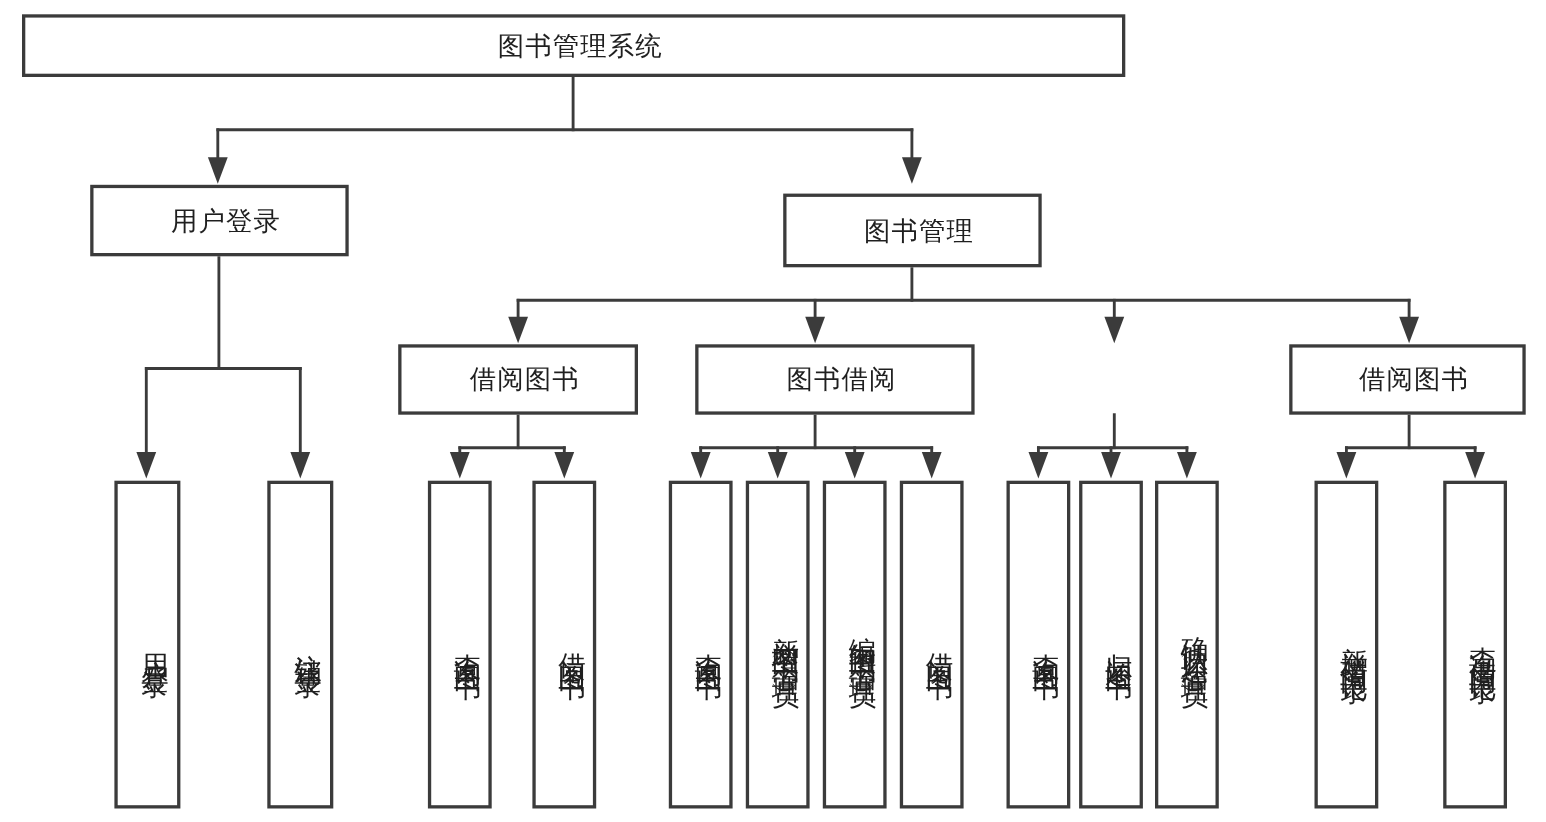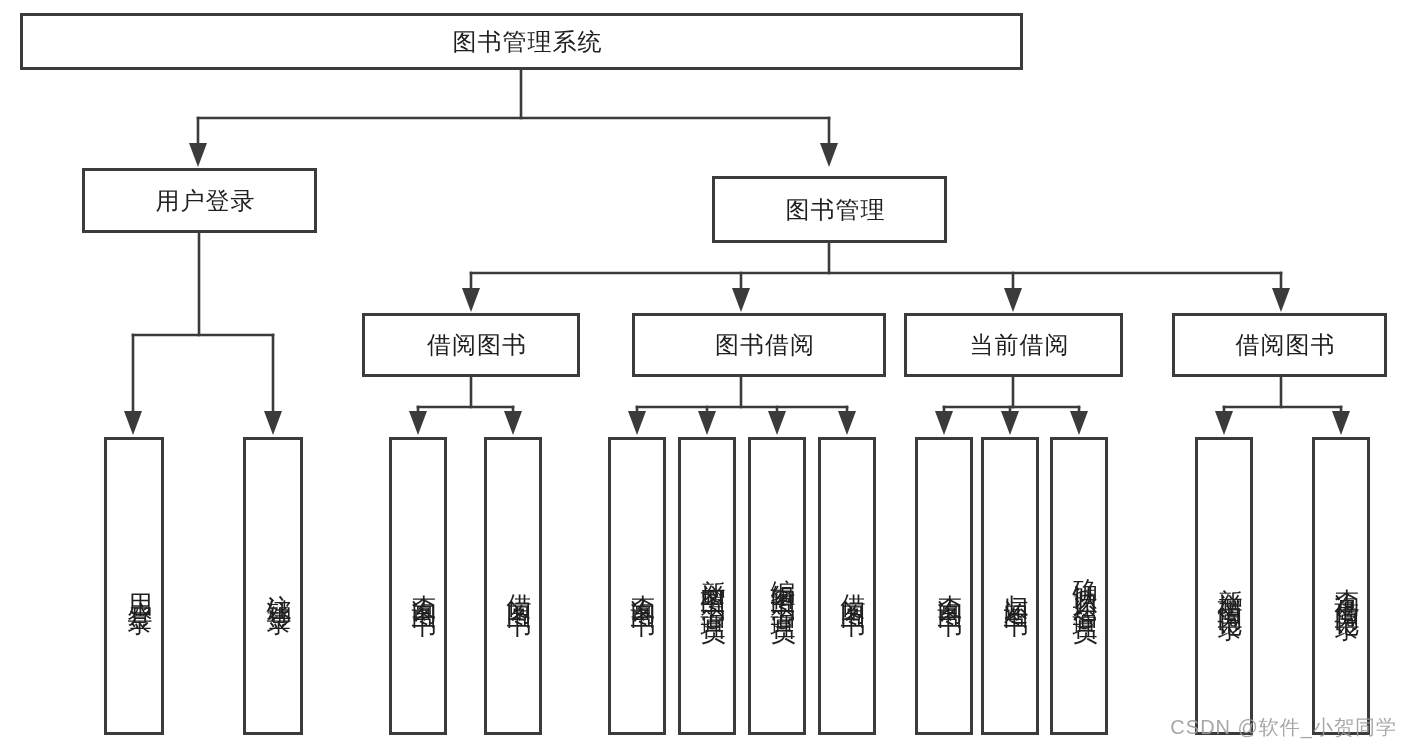--- a/index.html
+++ b/index.html
@@ -125,36 +125,34 @@
     </g>
   </svg>
 
   <div class="box h" style="left:20px;top:13px;width:1003px;height:57px">图书管理系统</div>
 
   <div class="box h" style="left:82px;top:168px;width:235px;height:65px">用户登录</div>
   <div class="box h" style="left:712px;top:176px;width:235px;height:67px">图书管理</div>
 
   <div class="box h" style="left:362px;top:313px;width:218px;height:64px">借阅图书</div>
   <div class="box h" style="left:632px;top:313px;width:254px;height:64px">图书借阅</div>
-  <div class="box h" style="left:904px;top:313px;width:219px;height:64px">当前借阅</div>
   <div class="box h" style="left:1172px;top:313px;width:215px;height:64px">借阅图书</div>
 
   <div class="box v" style="left:104px;top:437px;width:60px;height:298px">用户登录</div>
   <div class="box v" style="left:243px;top:437px;width:60px;height:298px">注销登录</div>
 
   <div class="box v" style="left:389px;top:437px;width:58px;height:298px">查询图书</div>
   <div class="box v" style="left:484px;top:437px;width:58px;height:298px">借阅图书</div>
 
   <div class="box v" style="left:608px;top:437px;width:58px;height:298px">查询图书</div>
   <div class="box v" style="left:678px;top:437px;width:58px;height:298px">新增图书（管理员）</div>
   <div class="box v" style="left:748px;top:437px;width:58px;height:298px">编辑图书（管理员）</div>
   <div class="box v" style="left:818px;top:437px;width:58px;height:298px">借阅图书</div>
 
   <div class="box v" style="left:915px;top:437px;width:58px;height:298px">查询图书</div>
   <div class="box v" style="left:981px;top:437px;width:58px;height:298px">归还图书</div>
   <div class="box v" style="left:1050px;top:437px;width:58px;height:298px">确认归还（管理员）</div>
 
   <div class="box v" style="left:1195px;top:437px;width:58px;height:298px">新增借阅记录</div>
   <div class="box v" style="left:1312px;top:437px;width:58px;height:298px">查询借阅记录</div>
 
-  <div class="watermark">CSDN @软件_小贺同学</div>
 
 </div>
 
 </body></html>

